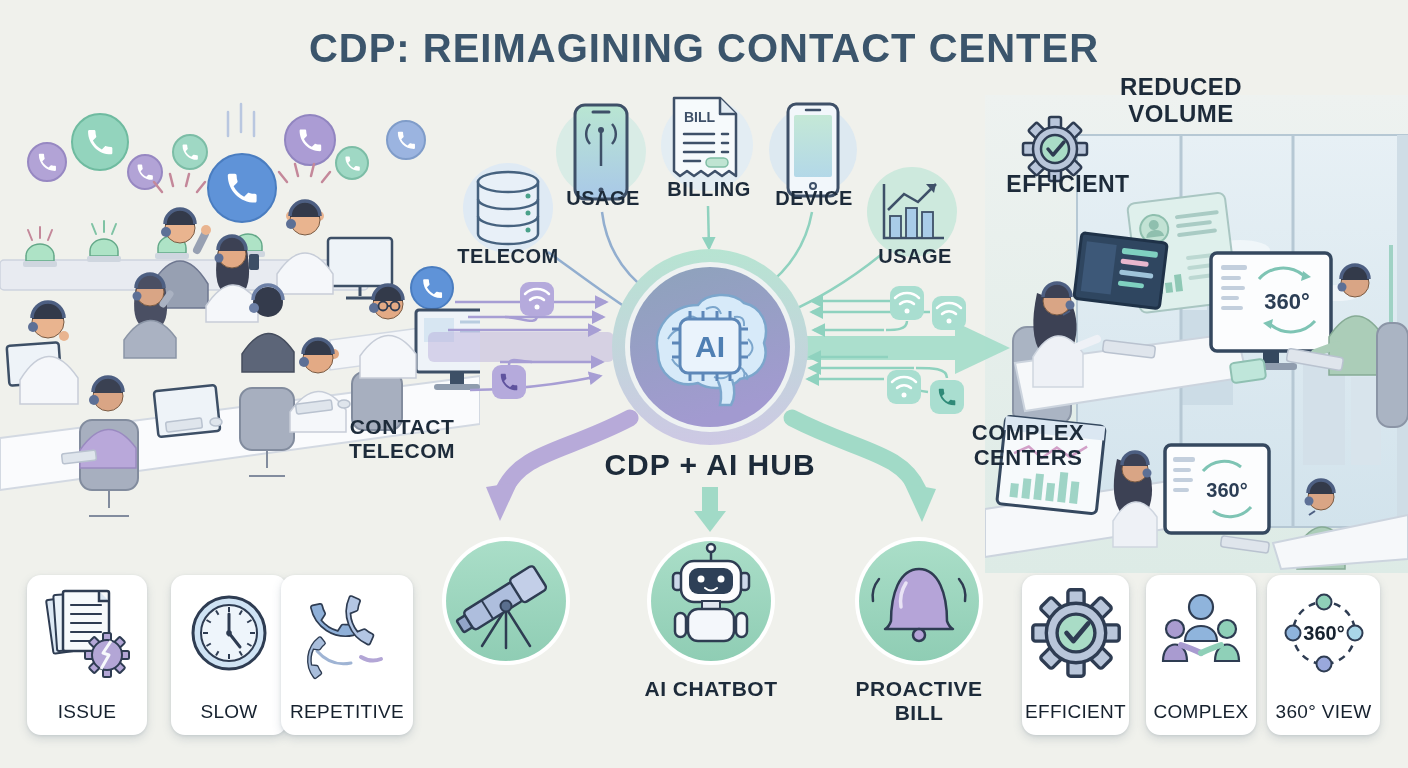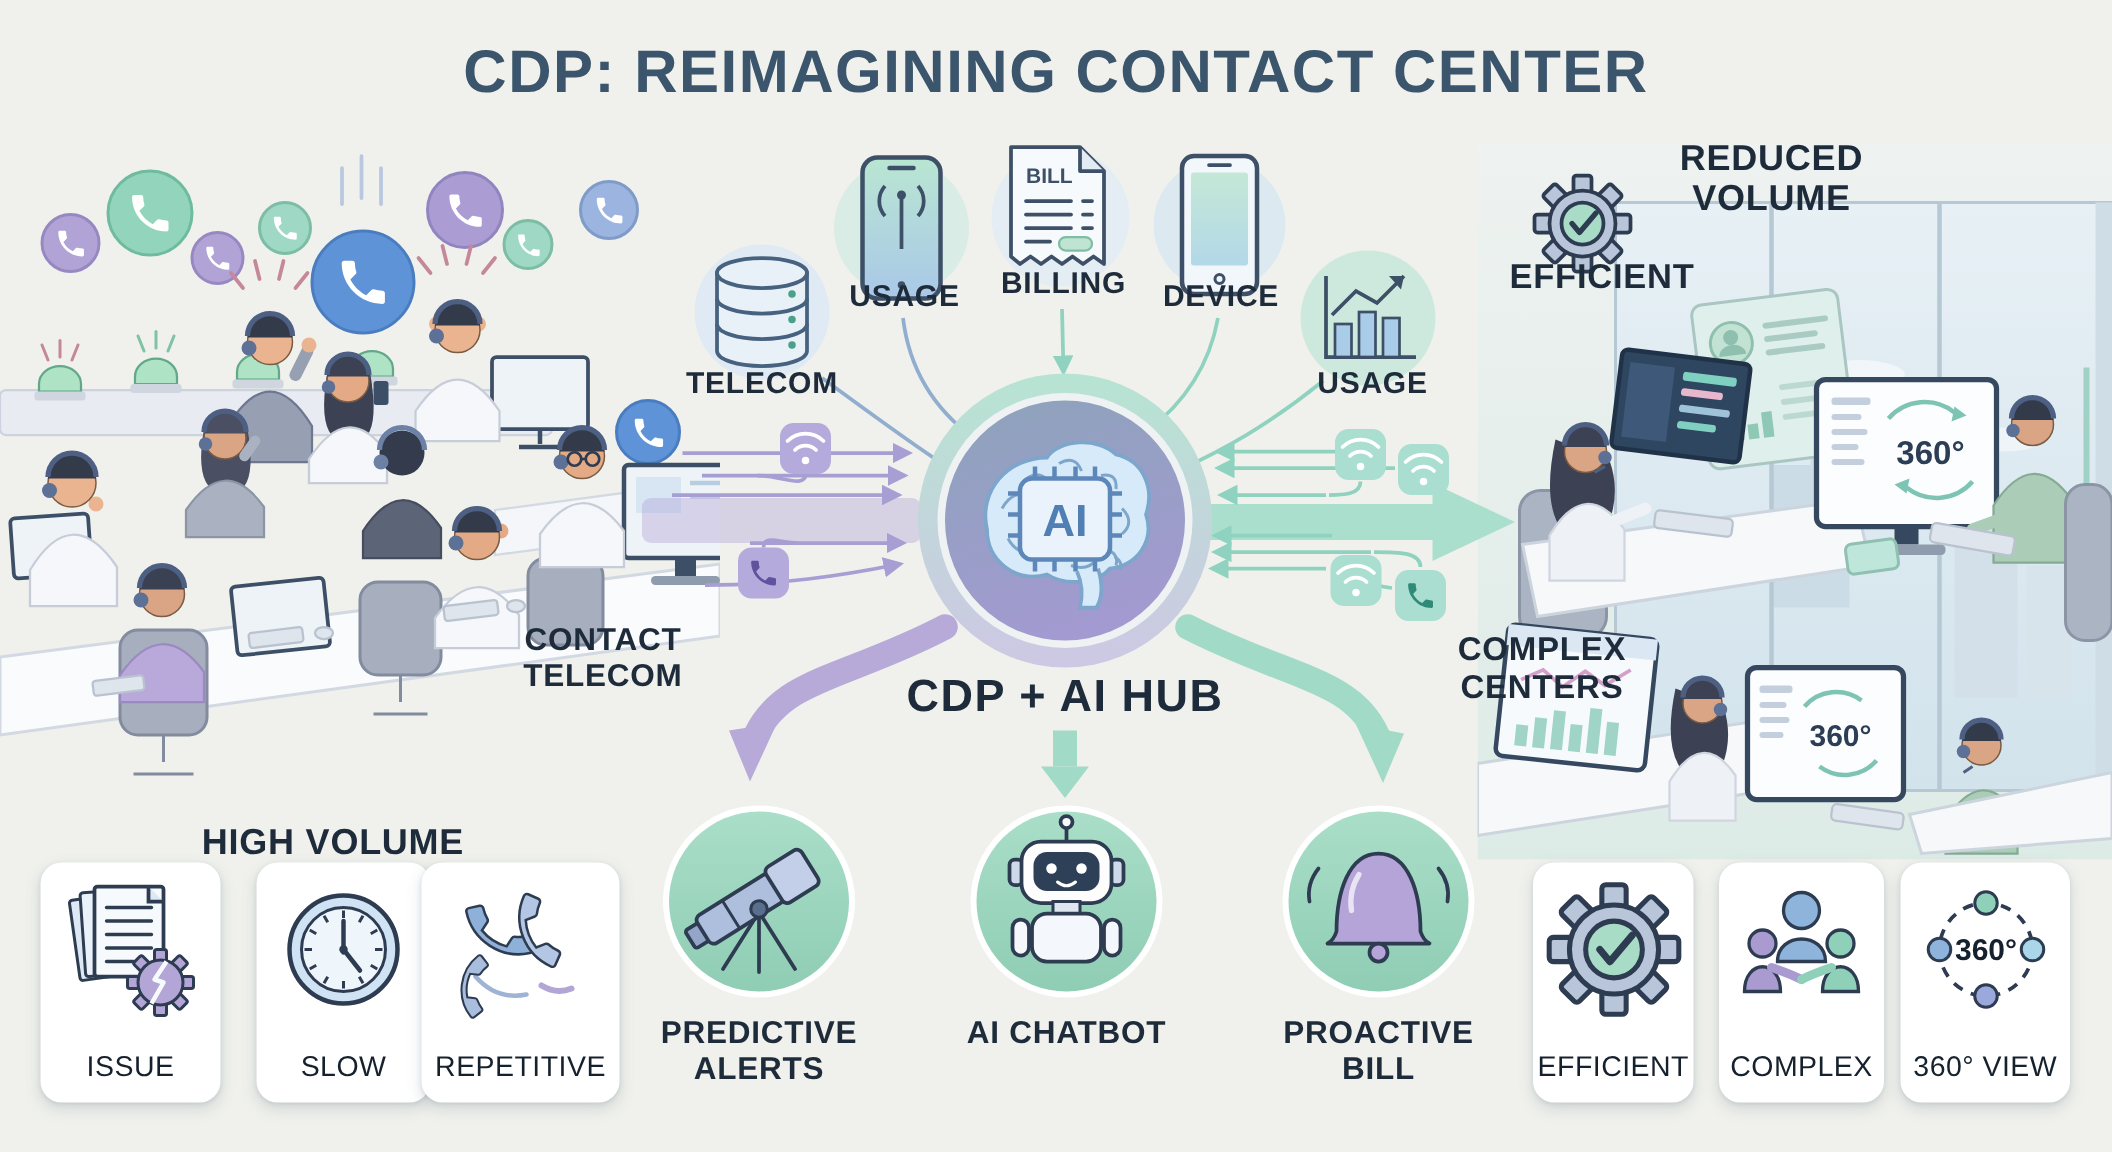--- a/index.html
+++ b/index.html
@@ -3,21 +3,21 @@
 <meta charset="utf-8">
 <style>
   html,body{margin:0;padding:0;}
   .canvas{position:relative;width:1408px;height:768px;background:#f0f1ec;overflow:hidden;
           font-family:"Liberation Sans",sans-serif;}
   .abs{position:absolute;}
   .lbl{font-weight:bold;color:#1d2b3a;text-align:center;letter-spacing:.5px;line-height:1.12;
        white-space:pre-line;transform:translateX(-50%);}
   .title{font-size:40px;color:#3b556c;letter-spacing:1px;font-weight:bold;white-space:nowrap;}
   .src-lbl{font-size:20px;}
-  .big-lbl{font-size:24px;margin-top:19px;}
+  .big-lbl{font-size:24px;}
   .hub-lbl{font-size:30px;letter-spacing:1px;}
   .out-lbl{font-size:21px;}
   .card{position:absolute;top:575px;height:160px;background:#ffffff;border-radius:14px;
         box-shadow:0 4px 10px rgba(90,110,130,.20), 0 1px 3px rgba(90,110,130,.15);
         display:flex;flex-direction:column;align-items:center;justify-content:flex-end;padding-bottom:12px;box-sizing:border-box;}
   .card svg{position:absolute;top:6px;left:50%;transform:translateX(-50%);}
   .card .clabel{font-weight:normal;font-size:19px;color:#16212e;letter-spacing:.3px;white-space:nowrap;}
   svg{display:block;}
 </style>
 </head>
@@ -677,26 +677,23 @@
   <div class="abs title" style="left:50%;top:26px;transform:translateX(-50%)">CDP: REIMAGINING CONTACT CENTER</div>
 
   <div class="abs lbl src-lbl" style="left:508px;top:245px">TELECOM</div>
   <div class="abs lbl src-lbl" style="left:603px;top:187px">USAGE</div>
   <div class="abs lbl src-lbl" style="left:709px;top:178px">BILLING</div>
   <div class="abs lbl src-lbl" style="left:814px;top:187px">DEVICE</div>
   <div class="abs lbl src-lbl" style="left:915px;top:245px">USAGE</div>
 
   <div class="abs lbl" style="left:402px;top:415px;font-size:21px">CONTACT
 TELECOM</div>
-  <div class="abs lbl big-lbl" style="left:222px;top:530px">HIGH VOLUME</div>
 
   <div class="abs lbl hub-lbl" style="left:710px;top:448px">CDP + AI HUB</div>
 
-  <div class="abs lbl out-lbl" style="left:506px;top:677px">PREDICTIVE
-ALERTS</div>
   <div class="abs lbl out-lbl" style="left:711px;top:677px">AI CHATBOT</div>
   <div class="abs lbl out-lbl" style="left:919px;top:677px">PROACTIVE
 BILL</div>
 
   <div class="abs lbl big-lbl" style="left:1181px;top:74px">REDUCED VOLUME</div>
   <div class="abs lbl" style="left:1068px;top:172px;font-size:23px">EFFICIENT</div>
   <div class="abs lbl" style="left:1028px;top:421px;font-size:22px">COMPLEX
 CENTERS</div>
 
   <div class="card" style="left:27px;width:120px">

